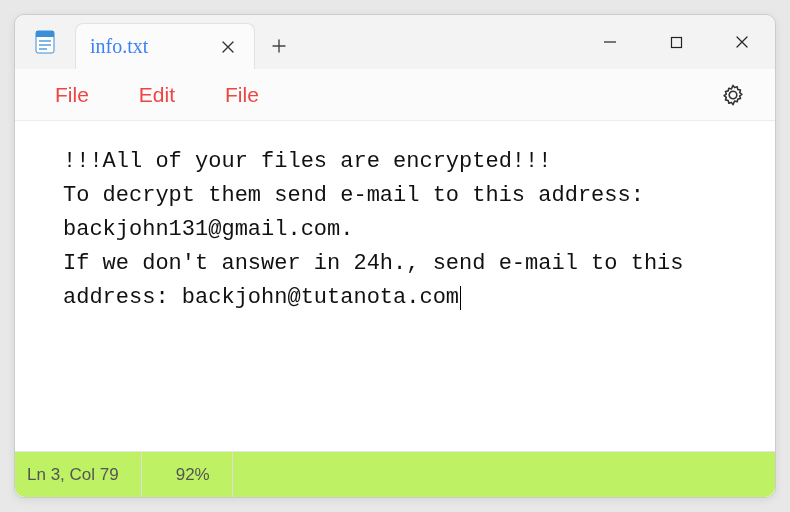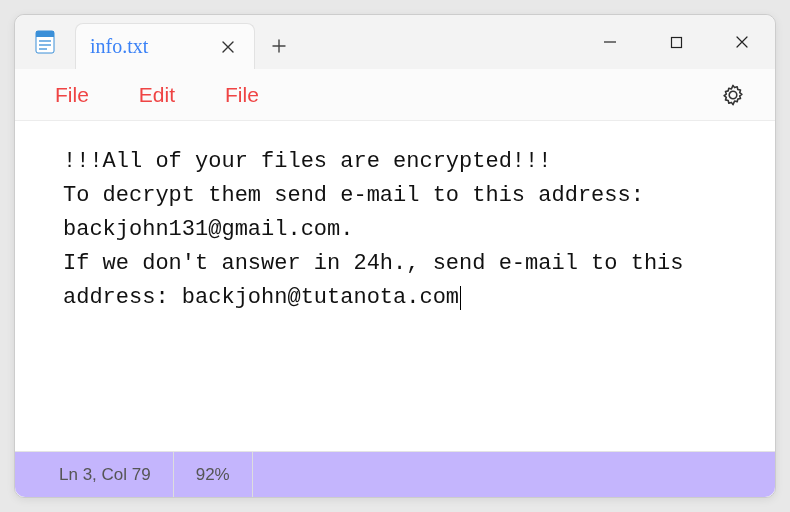--- a/index.html
+++ b/index.html
@@ -108,28 +108,28 @@
 }
 .caret {
   display:inline-block;
   width:1px; height:24px;
   background:#000;
   vertical-align: text-bottom;
   margin-left:1px;
 }
 .statusbar {
   height: 46px;
-  background: #c4b5fd;
+  background: #bef264;
   border-top: 1px solid #e4e4e4;
   display:flex;
   align-items:center;
-  padding: 0 38px;
+  padding: 0 6px;
   font-size: 17px;
   color: #555;
-  gap: 0;
+  gap: 12px;
   border-radius: 0 0 10px 10px;
 }
 .status-cell {
   padding: 0 22px;
   height: 100%;
   display:flex; align-items:center;
   border-right: 1px solid #ddd;
 }
 .status-cell:first-child { padding-left: 6px; }
 .status-cell:last-child { border-right:none; }

